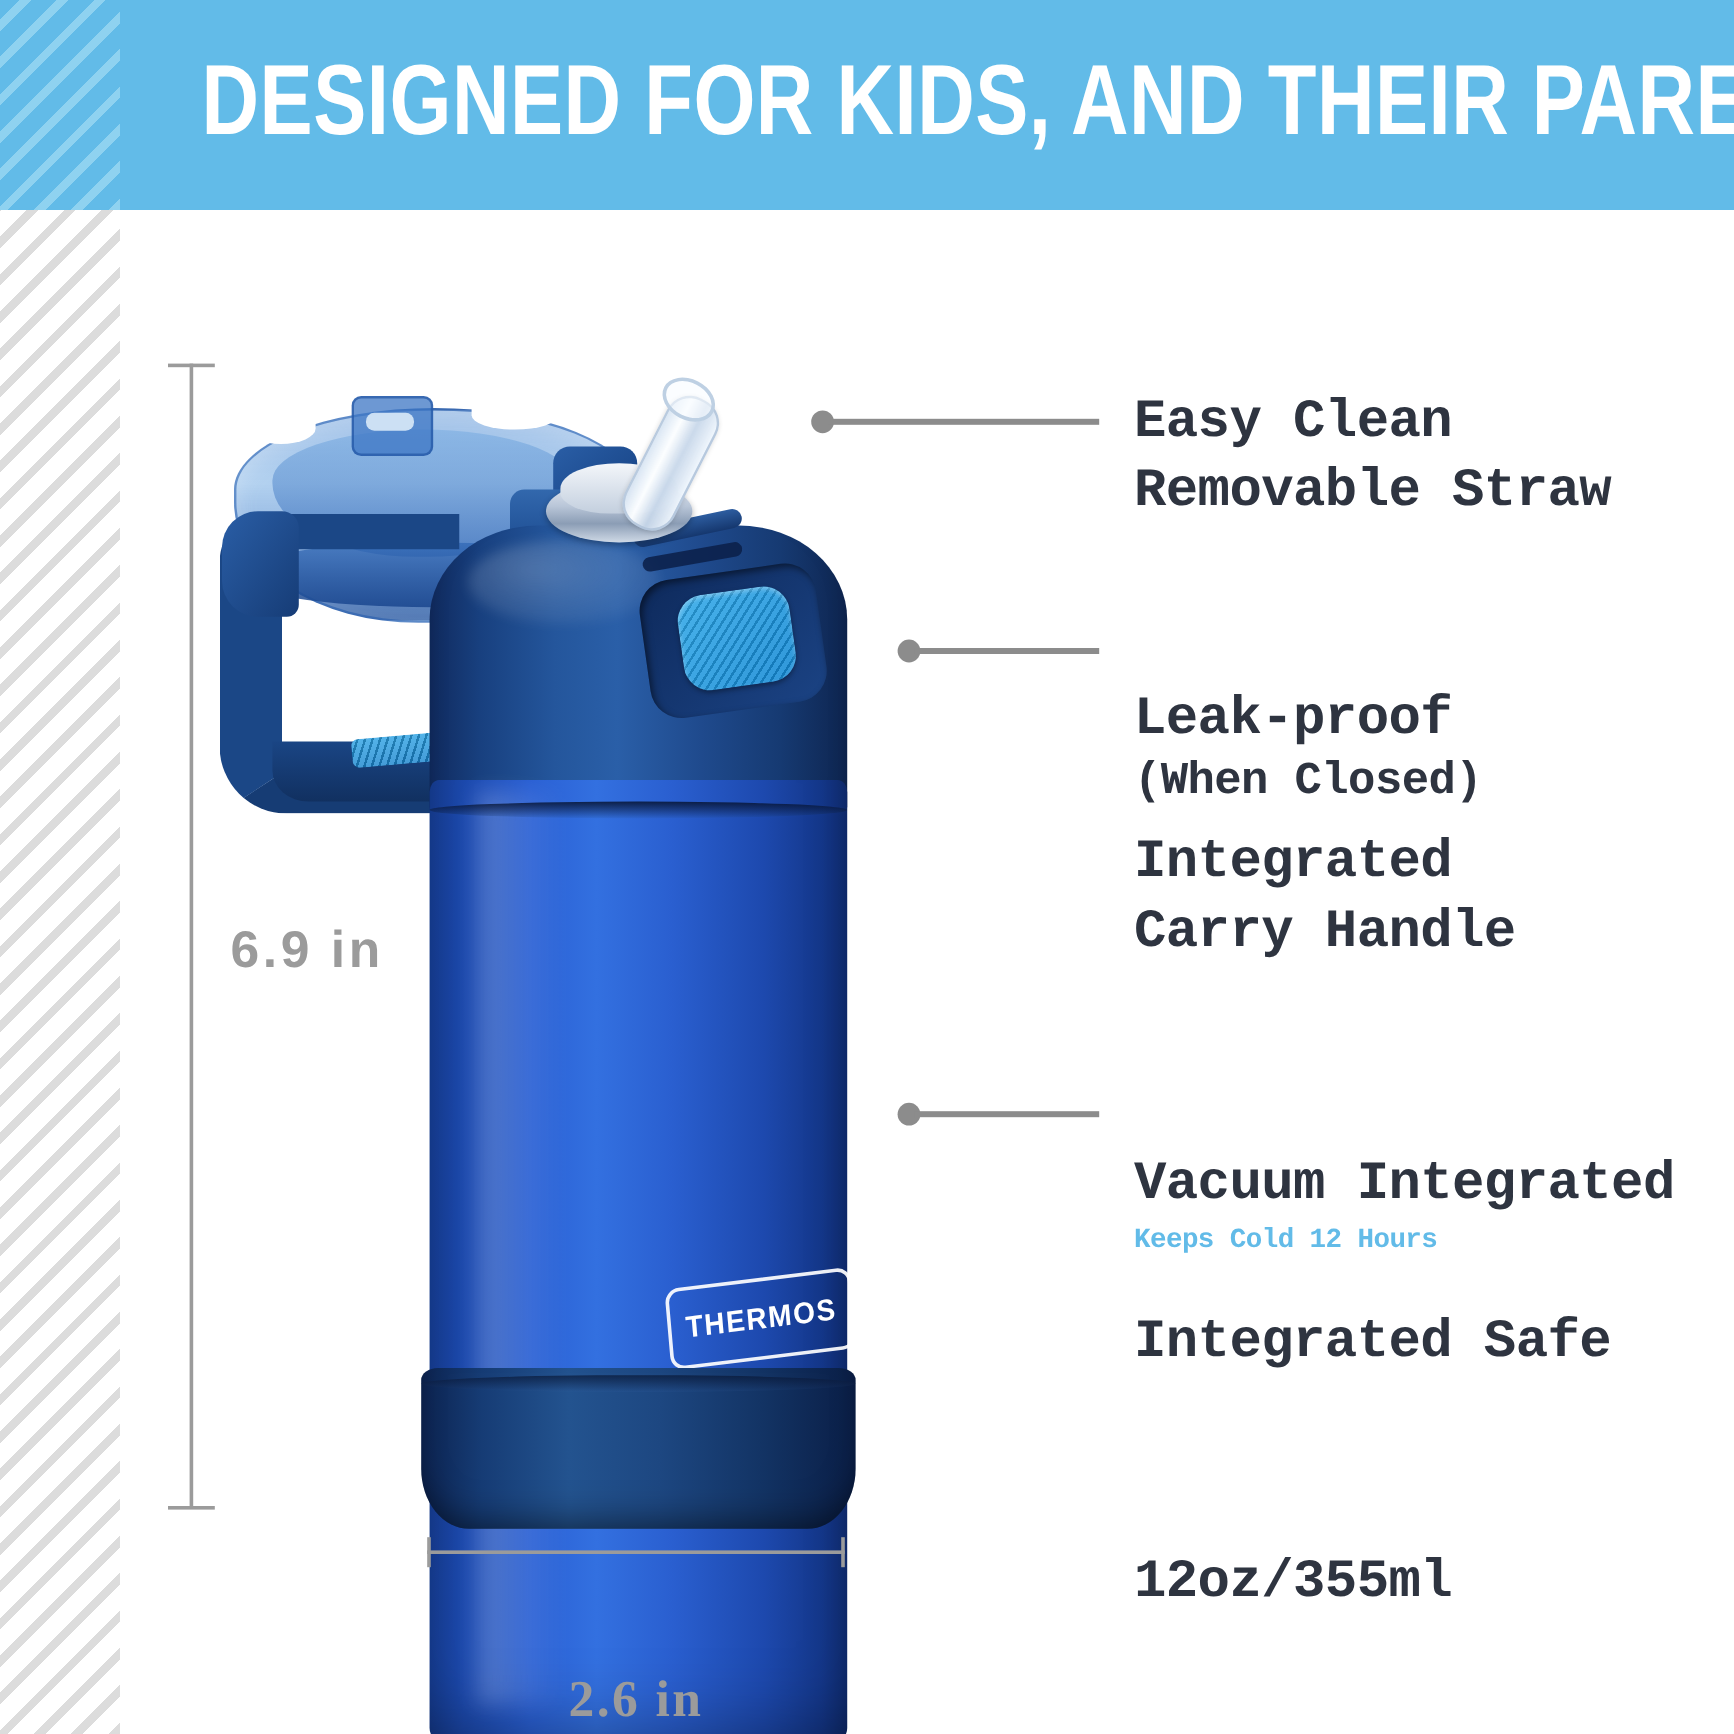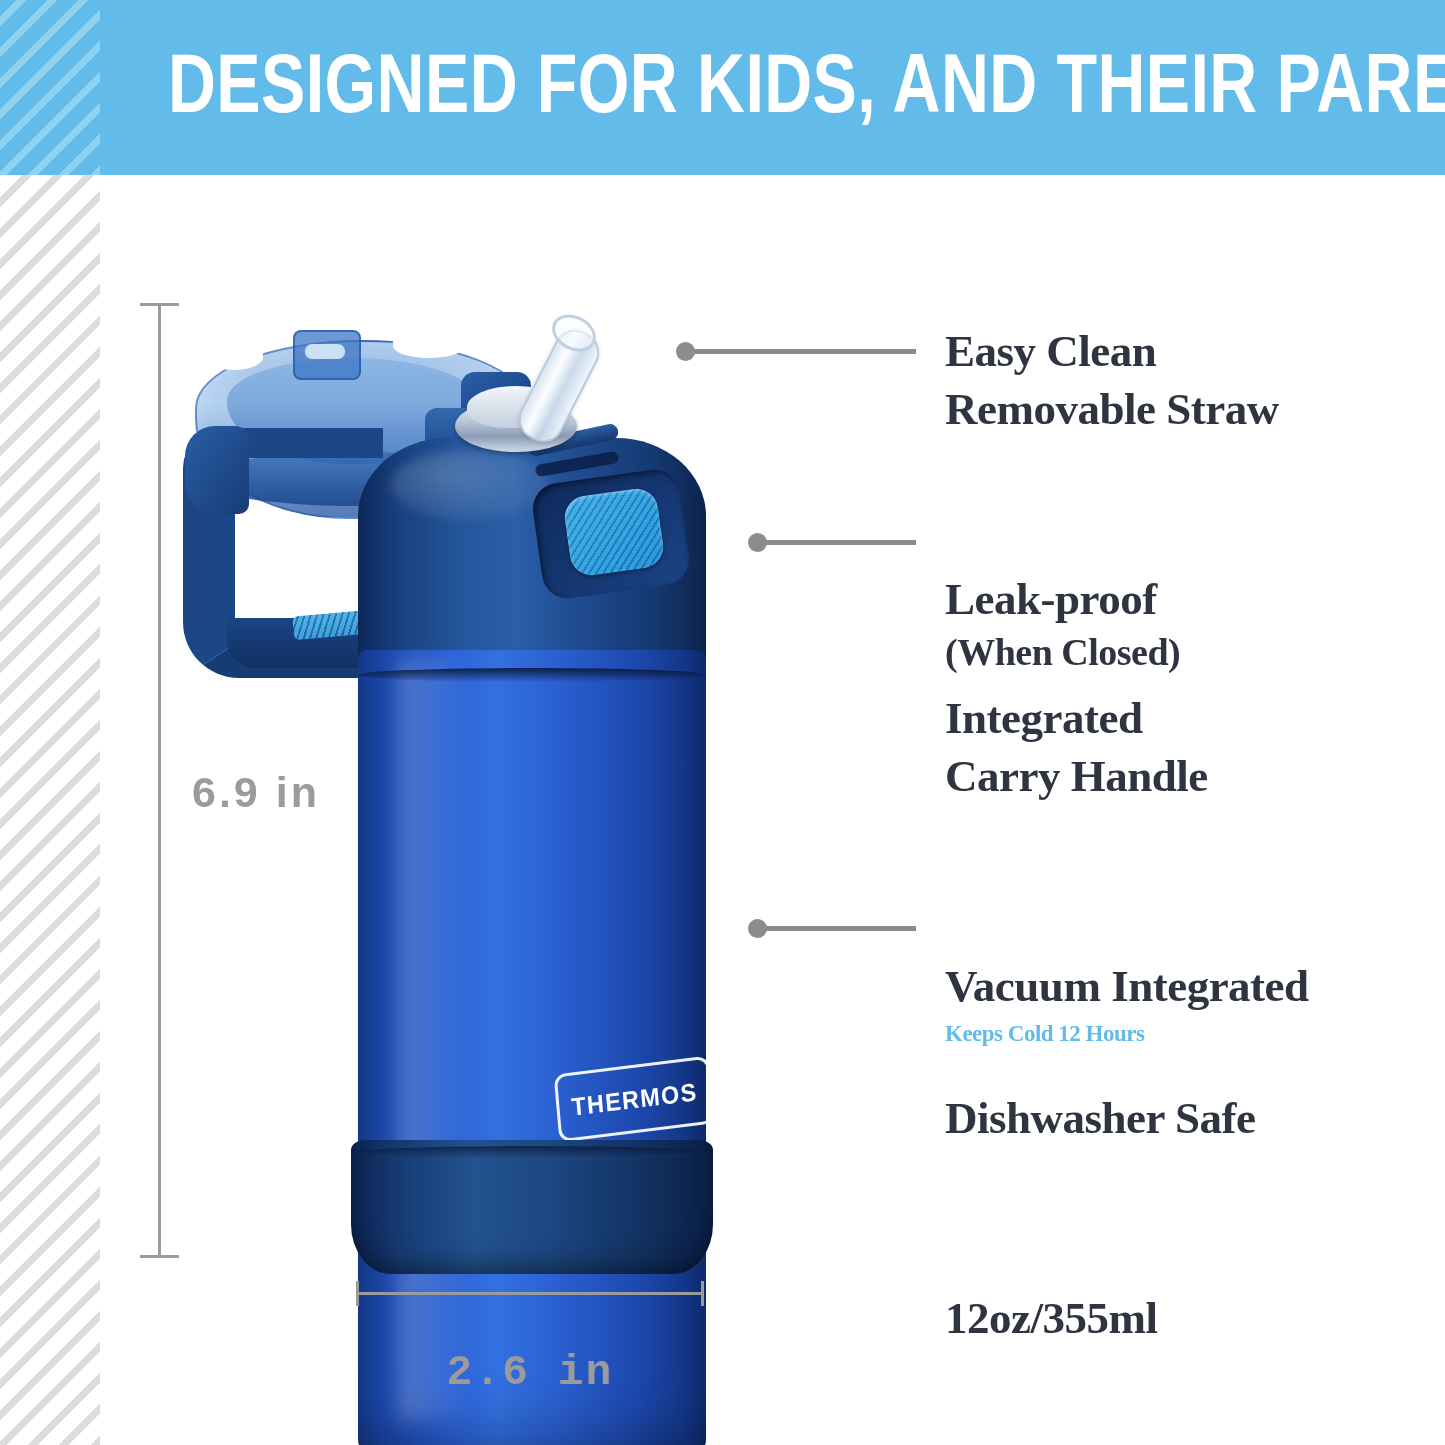--- a/index.html
+++ b/index.html
@@ -488,35 +488,35 @@
     width: 3px;
     height: 25px;
     background: #9b9b9b;
     z-index: 6;
   }
   .dim-h-cap-left { left: 356px; }
   .dim-h-cap-right { left: 701px; }
   .dim-h-label {
     position: absolute;
     left: 356px;
-    top: 1348px;
+    top: 1392px;
     width: 348px;
     text-align: center;
     color: #9b9b9b;
-    font-family: Liberation Mono, monospace;
+    font-family: Liberation Serif, serif;
     font-size: 43px;
     font-weight: bold;
     letter-spacing: 2px;
     z-index: 6;
   }
   .feature-text {
     position: absolute;
     left: 945px;
     color: #2e3440;
-    font-family: Liberation Serif, serif;
+    font-family: Liberation Mono, monospace;
     font-weight: bold;
     font-size: 45px;
     line-height: 1.28;
     letter-spacing: -0.5px;
     white-space: pre-line;
     z-index: 7;
   }
   .feature-sub {
     color: #2e3440;
     font-size: 38px;
@@ -624,17 +624,17 @@
   <div class="feature-text" style="top:690px;">Integrated
 Carry Handle</div>
 
   <div class="leader-dot" style="left:748px; top:919px;"></div>
   <div class="leader-line" style="left:762px; top:926px; width:154px;"></div>
   <div class="feature-text" style="top:900px;">
     <span>Vacuum Integrated</span>
     <span class="feature-highlight">Keeps Cold 12 Hours</span>
   </div>
 
-  <div class="feature-text" style="top:1090px;">Dishwasher Safe</div>
+  <div class="feature-text" style="top:1090px;">Integrated Safe</div>
 
   <div class="feature-text" style="top:1290px;">12oz/355ml</div>
 
 </div>
 
 </body></html>

